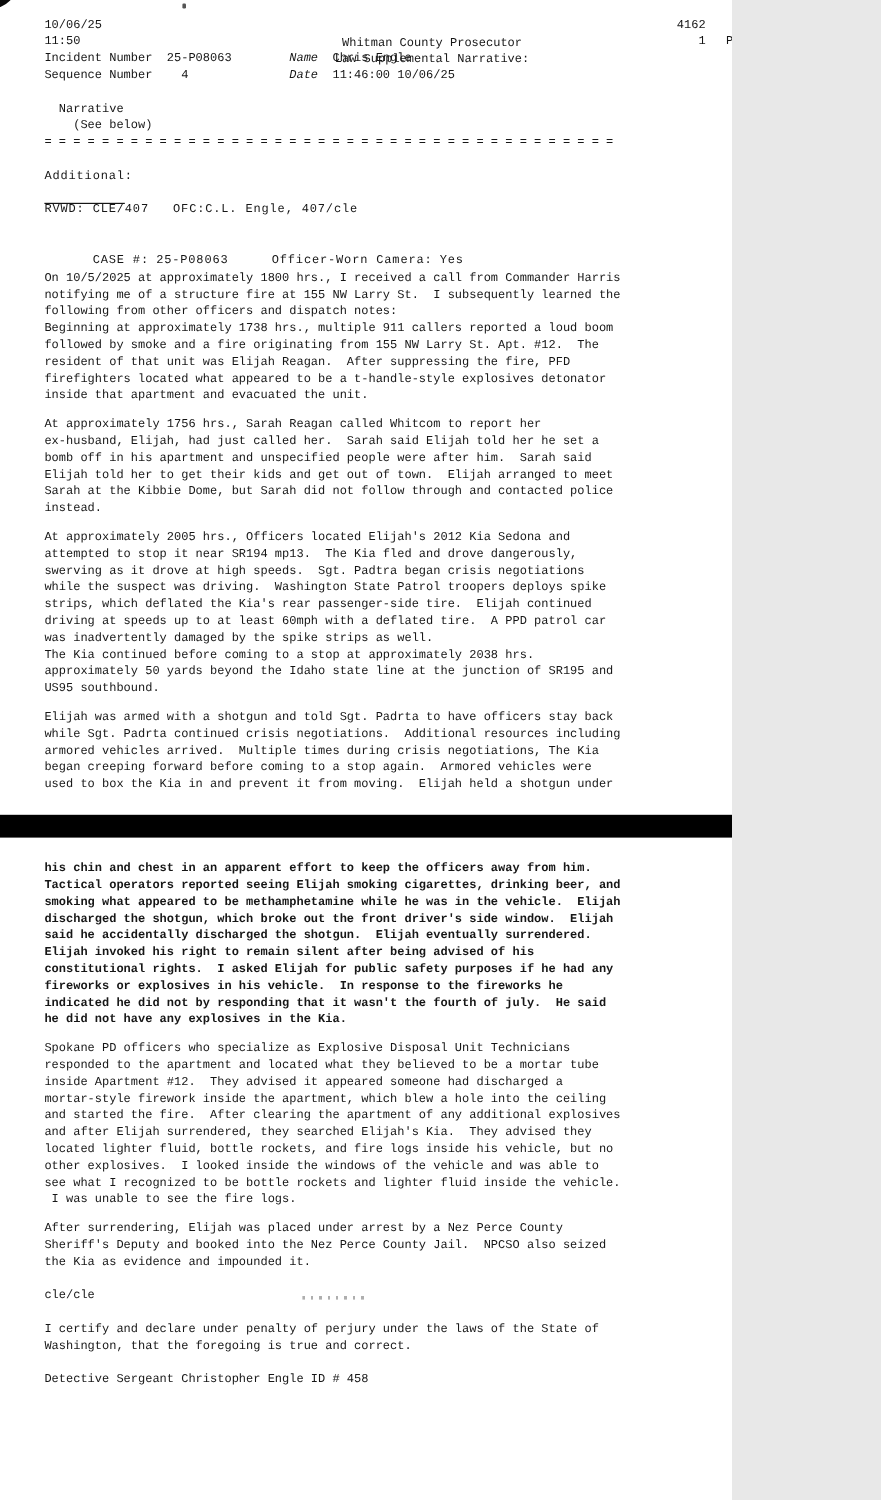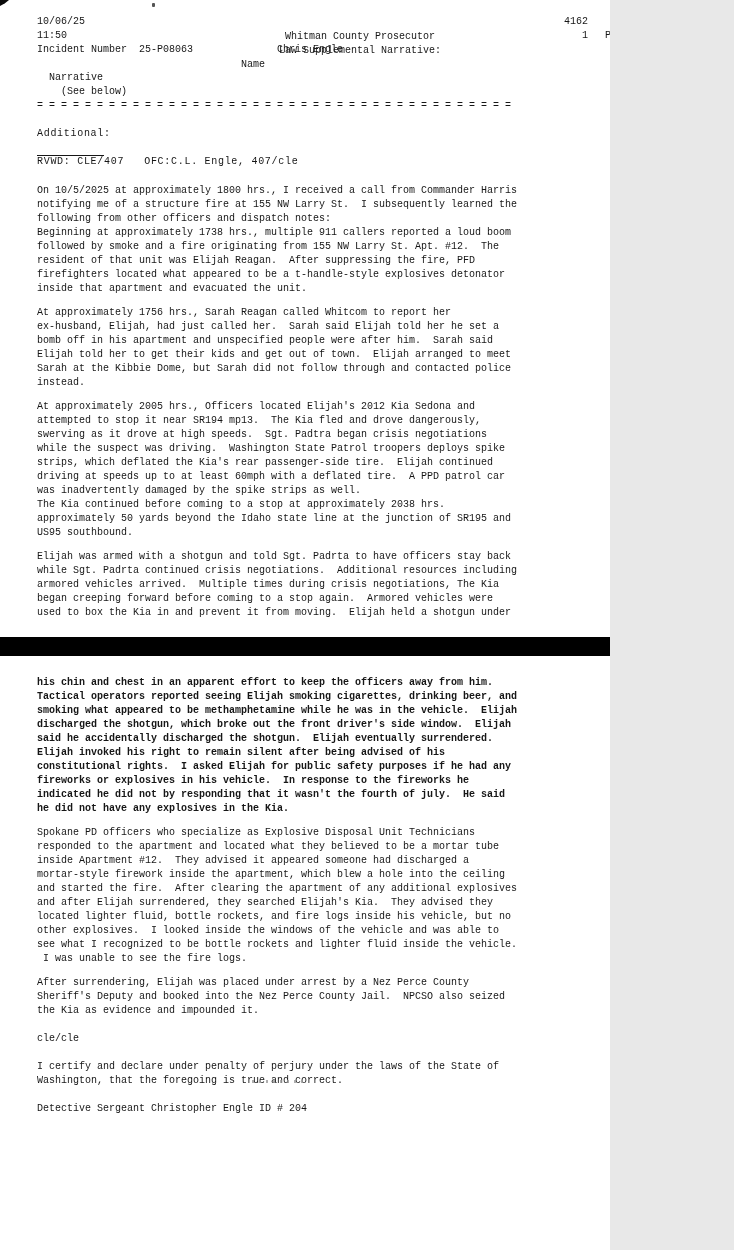--- a/index.html
+++ b/index.html
@@ -20,21 +20,21 @@
   .hdr-left { position: absolute; left: 0; top: 0; }
   .hdr-center { position: absolute; left: 323px; top: 0; transform: translateX(-50%); white-space: pre; margin-top: 15px; }
   .hdr-right { position: absolute; right: 0; top: 0; }
   .hdr-pagelabel { position: absolute; left: 568px; top: 0; }
   .indent2 { padding-left: 2ch; }
   .indent4 { padding-left: 4ch; }
   .details-row { position: relative; height: 14px; white-space: pre; }
   .d-label { position: absolute; left: 0; top: 0; }
   .d-value { position: absolute; left: 17ch; top: 0; }
   .d-value.seq { left: 19ch; }
-  .d-label2 { position: absolute; left: 34ch; top: 15px; }
+  .d-label2 { position: absolute; left: 34ch; top: 0; font-style: italic; }
   .d-value2 { position: absolute; left: 40ch; top: 0; }
   .sep { margin-top: 0; }
   .head-line { letter-spacing: 0.7px; white-space: pre; height: 14px; }
   .mt28 { margin-top: 28px; }
   .mt14 { margin-top: 14px; }
   .mt15 { margin-top: 15px; }
   .mt10 { margin-top: 10px; }
   .mt20 { margin-top: 20px; font-weight: bold; }
   .para { white-space: pre-wrap; }
   .overlined { text-decoration: overline; }
@@ -91,30 +91,39 @@
       <span class="hdr-pagelabel">Page:</span>
       <span class="hdr-right">1</span>
     </div>
 
     <div class="details-row">
       <span class="d-label">Incident Number</span>
       <span class="d-value">25-P08063</span>
       <span class="d-label2">Name</span>
       <span class="d-value2">Chris Engle</span>
     </div>
+    <div class="details-row">
+      <span class="d-label">Sequence Number</span>
+      <span class="d-value seq">4</span>
+      <span class="d-label2">Date</span>
+      <span class="d-value2">11:46:00 10/06/25</span>
+    </div>
 
     <div class="line indent2 mt14">Narrative</div>
     <div class="line indent4">(See below)</div>
 
     <div class="line sep">= = = = = = = = = = = = = = = = = = = = = = = = = = = = = = = = = = = = = = = =</div>
 
     <div class="head-line mt14">Additional:</div>
 
     <div class="head-line mt14"><span class="overlined">RVWD: CLE/</span><span>407   OFC:C.L. Engle, 407/cle</span></div>
 
+    <div class="head-line mt14">
+      <span>CASE #:</span><span class="case-number">25-P08063</span><span class="camera-label">Officer-Worn Camera:</span><span class="camera-value">Yes</span>
+    </div>
 
 
     <div class="para mt15">On 10/5/2025 at approximately 1800 hrs., I received a call from Commander Harris
 notifying me of a structure fire at 155 NW Larry St.  I subsequently learned the
 following from other officers and dispatch notes:
 Beginning at approximately 1738 hrs., multiple 911 callers reported a loud boom
 followed by smoke and a fire originating from 155 NW Larry St. Apt. #12.  The
 resident of that unit was Elijah Reagan.  After suppressing the fire, PFD
 firefighters located what appeared to be a t-handle-style explosives detonator
 inside that apartment and evacuated the unit.</div>
@@ -162,16 +171,16 @@
 other explosives.  I looked inside the windows of the vehicle and was able to
 see what I recognized to be bottle rockets and lighter fluid inside the vehicle.
  I was unable to see the fire logs.</div>
     <div class="para mt10">After surrendering, Elijah was placed under arrest by a Nez Perce County
 Sheriff's Deputy and booked into the Nez Perce County Jail.  NPCSO also seized
 the Kia as evidence and impounded it.</div>
 
     <div class="line mt14">cle/cle</div>
     <div class="para mt14">I certify and declare under penalty of perjury under the laws of the State of
 Washington, that the foregoing is true and correct.</div>
-    <div class="line mt14">Detective Sergeant Christopher Engle ID # 204</div>
+    <div class="line mt14">Detective Sergeant Christopher Engle ID # 458</div>
 
   </div>
 </div>
 
 </body></html>

